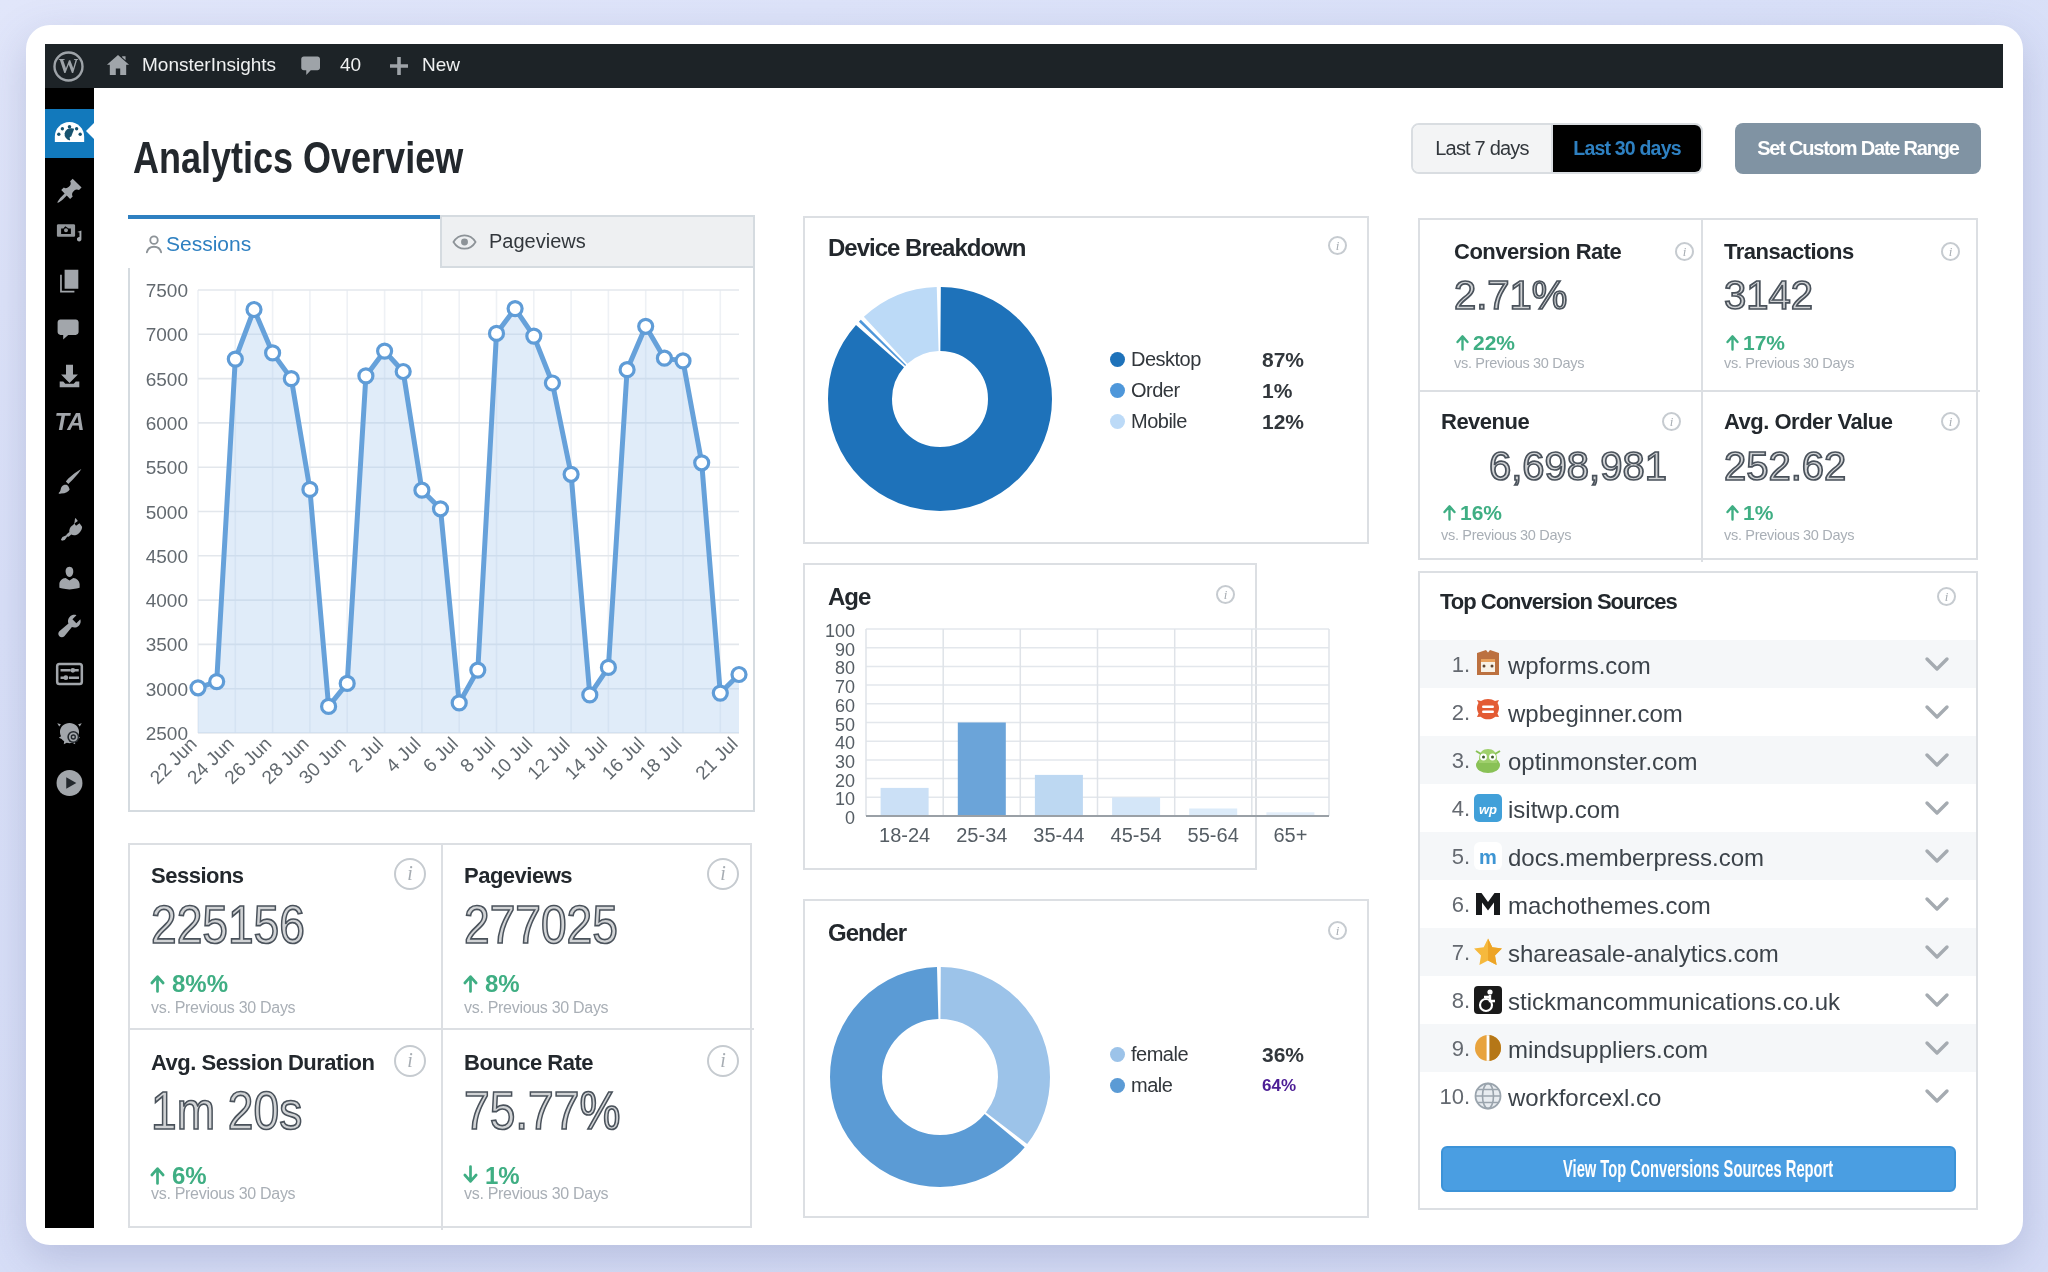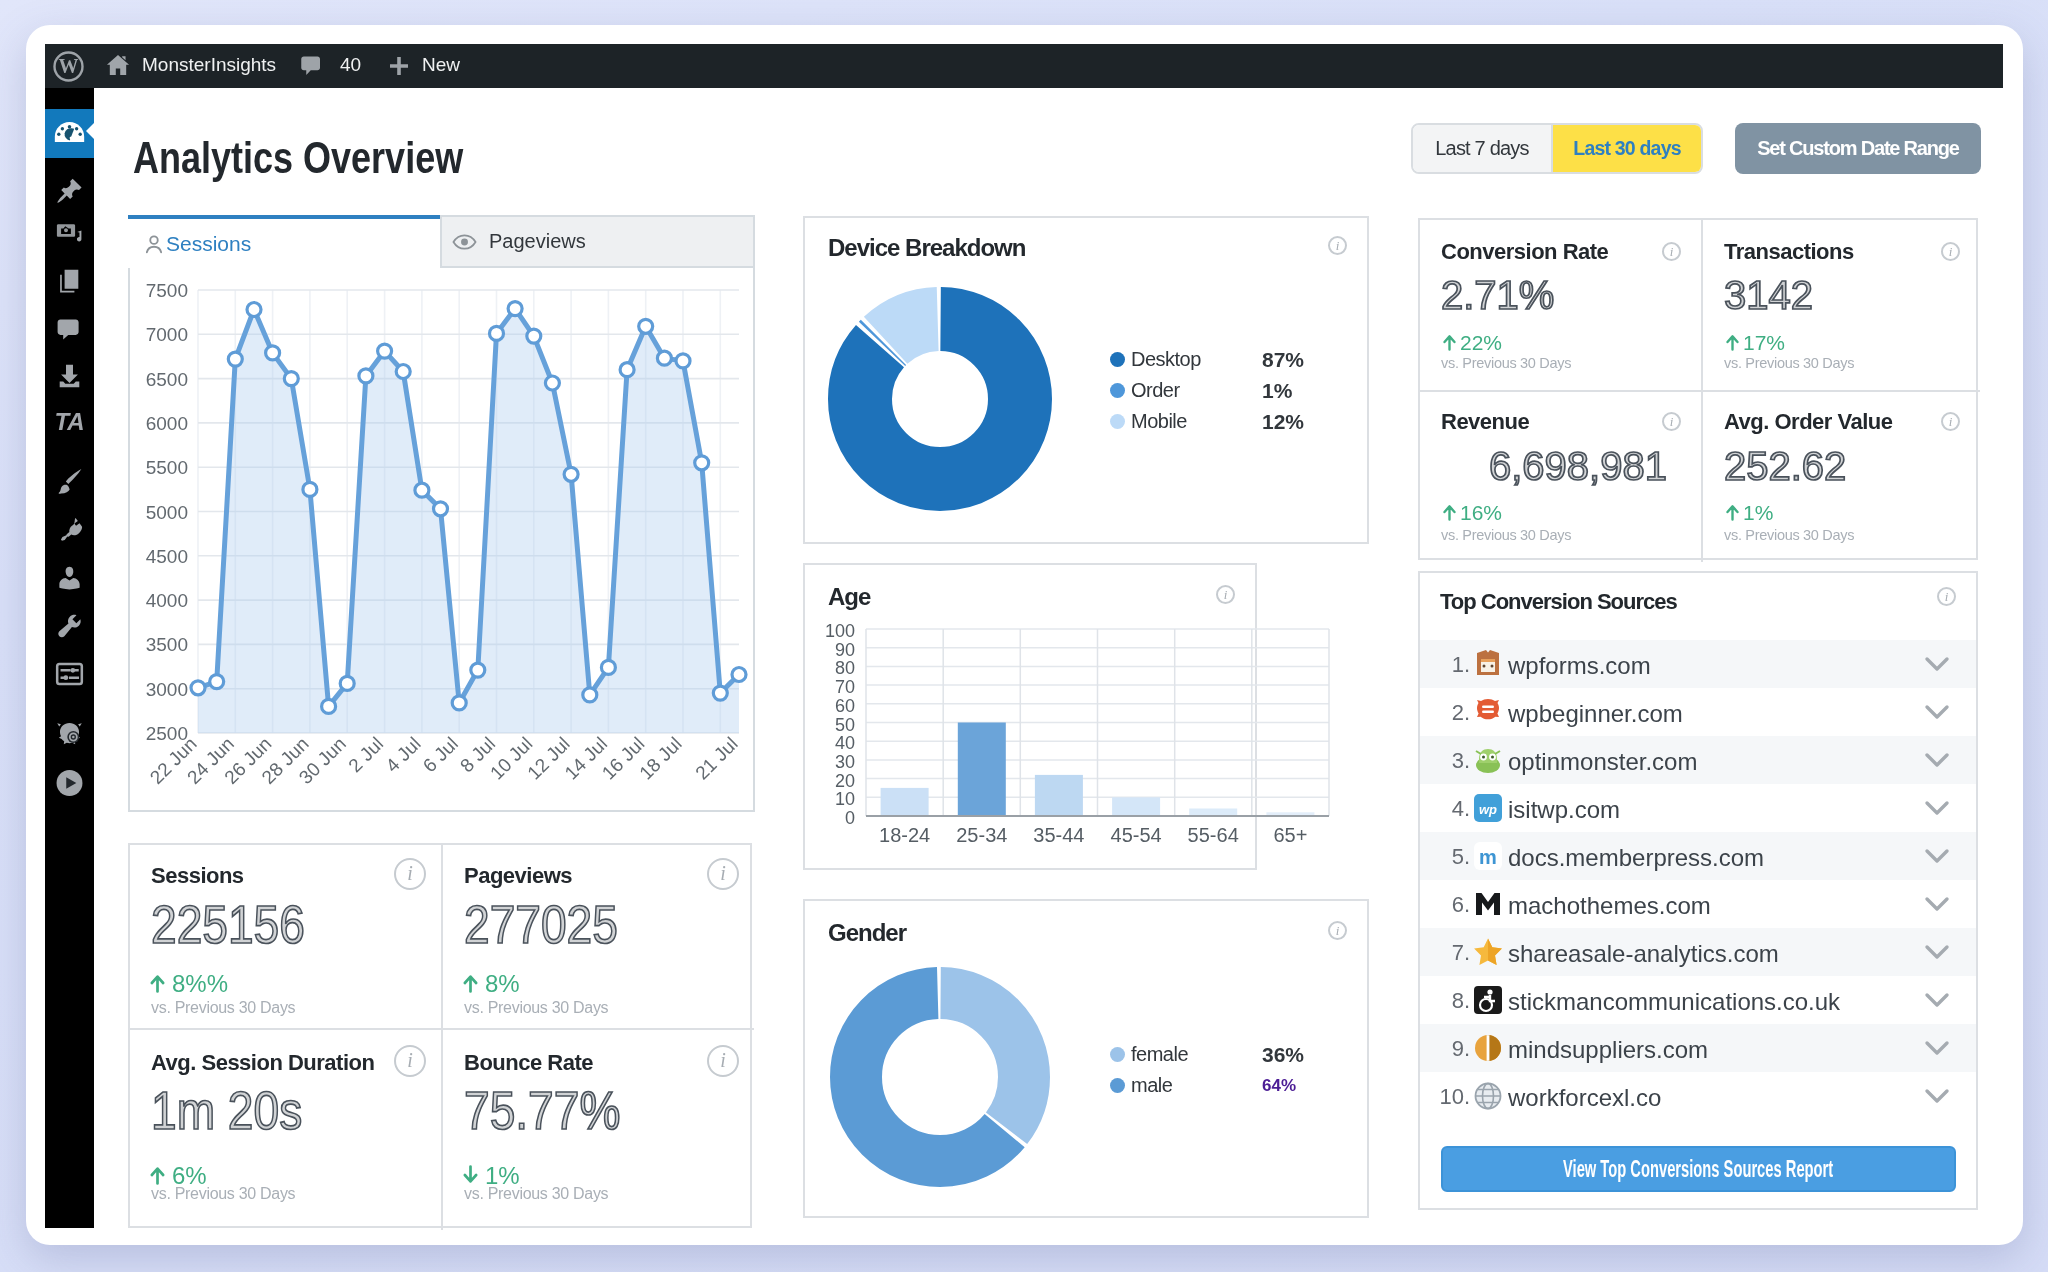--- a/index.html
+++ b/index.html
@@ -22,39 +22,39 @@
 .sb-active { position:absolute; left:0; top:21px; width:49px; height:49px; background:#1279bc; }
 .sb-arrow { position:absolute; left:41px; top:35px; width:0; height:0;
   border-top:8px solid transparent; border-bottom:8px solid transparent; border-right:8px solid #ffffff; }
 
 
 h1 { position:absolute; left:39px; top:44px; font-size:45px; font-weight:700; color:#23282d; transform:scaleX(0.8); transform-origin:left top; white-space:nowrap; }
 
 .seg { position:absolute; left:1317px; top:35px; height:51px; border:2px solid #d9dde1; border-radius:8px; background:#fff; display:flex; overflow:hidden; }
 .seg a { display:block; width:140px; text-align:center; line-height:47px; font-size:20px; letter-spacing:-0.8px; color:#32373c; }
 .seg a.first { background:#f3f4f5; border-right:2px solid #d9dde1; }
-.seg a.sel { color:#2e80c1; font-weight:700; background:#fde047; width:148px; font-size:19.5px; letter-spacing:-0.8px; }
+.seg a.sel { color:#2e80c1; font-weight:700; background:#000000; width:148px; font-size:19.5px; letter-spacing:-0.8px; }
 .btn-gray { position:absolute; left:1641px; top:35px; width:246px; height:51px; background:#8093a3; border-radius:8px;
   color:#fff; font-size:20px; font-weight:700; text-align:center; line-height:51px; letter-spacing:-1.2px; }
 
 .card { position:absolute; background:#fff; border:2px solid #dcdfe3; }
 .card-title { font-size:22px; font-weight:700; color:#23282d; letter-spacing:-1px; }
 .info { position:absolute; width:19px; height:19px; border:2px solid #c6cbd0; border-radius:50%;
   color:#a7adb3; font-size:13px; text-align:center; line-height:15px; font-style:italic; font-family:"Liberation Serif",serif; }
 .info.big { width:32px; height:32px; border-width:2.5px; font-size:20px; line-height:27px; }
 
 
 #chartcard { left:34px; top:127px; width:627px; height:597px; border-color:#d5dbe0; }
 
 
 .statgrid { position:absolute; border:2px solid #dcdfe3; background:#fff; }
 .cell { position:absolute; }
 .cell .t { font-size:22px; font-weight:700; color:#23282d; letter-spacing:-0.5px; white-space:nowrap; }
 .num { color:rgba(77,84,93,0.26); -webkit-text-stroke:1.7px #4a525b; transform-origin:left top; white-space:nowrap; }
-.green { color:#3fae83; font-weight:400;text-align:center; }
+.green { color:#3fae83; font-weight:700;text-align:center; }
 .vs { color:#a9afb6; }
 
 
 .srcrow { position:absolute; left:0px; width:556px; height:48px; }
 .srcrow.odd { background:#f5f7f9; }
 .srcnum { position:absolute; left:8px; top:12px; width:42px; text-align:right; font-size:22px; color:#646970; }
 .srcdom { position:absolute; left:88px; top:12px; font-size:24px; color:#3c434a; }
 .srcfav { position:absolute; left:55px; top:9px; width:30px; height:30px; }
 .chev { position:absolute; right:26px; top:16px; }
 </style>
@@ -397,21 +397,21 @@
         <div style="position:absolute;left:305px;top:171px;width:230px;height:30px;">
           <span style="position:absolute;left:0;top:6px;width:15px;height:15px;border-radius:50%;background:#5b9bd5;"></span>
           <span style="position:absolute;left:21px;top:2px;font-size:20px;letter-spacing:-0.5px;color:#32373c;">male</span>
           <span style="position:absolute;left:152px;top:4px;font-size:17px;font-weight:700;color:#4c1d95;">64%</span>
         </div>
 </div>
 
   <div class="statgrid" id="rightstats" style="left:1324px; top:130px; width:560px; height:342px;">
         <div style="position:absolute;left:281px;top:0;width:2px;height:342px;background:#dcdfe3;"></div>
         <div style="position:absolute;left:0;top:170px;width:560px;height:2px;background:#dcdfe3;"></div>
-    <div class="cell" style="left:0px;top:0px;width:281px;height:170px;">
+    <div class="cell" style="left:13px;top:0px;width:281px;height:170px;">
       <div class="t" style="position:absolute;left:21px;top:19px;">Conversion Rate</div>
       <div class="info" style="right:20px;top:22px;">i</div>
       <div class="num" style="position:absolute;left:21px;top:53px;font-size:40px;">2.71%</div>
       <svg style="position:absolute;left:22px;top:113px;" width="15" height="18" viewBox="0 0 24 26">
         <path d="M12 25 L12 5 M4 13 L12 4 L20 13" fill="none" stroke="#3fae83" stroke-width="3.8" stroke-linecap="round" stroke-linejoin="round"></path>
       </svg>
       <span class="green" style="position:absolute;left:40px;top:111px;font-size:21px;">22%</span>
       <div class="vs" style="position:absolute;left:21px;top:135px;font-size:14.5px;letter-spacing:-0.3px;">vs. Previous 30 Days</div>
     </div>
     <div class="cell" style="left:283px;top:0px;width:277px;height:214px;">

